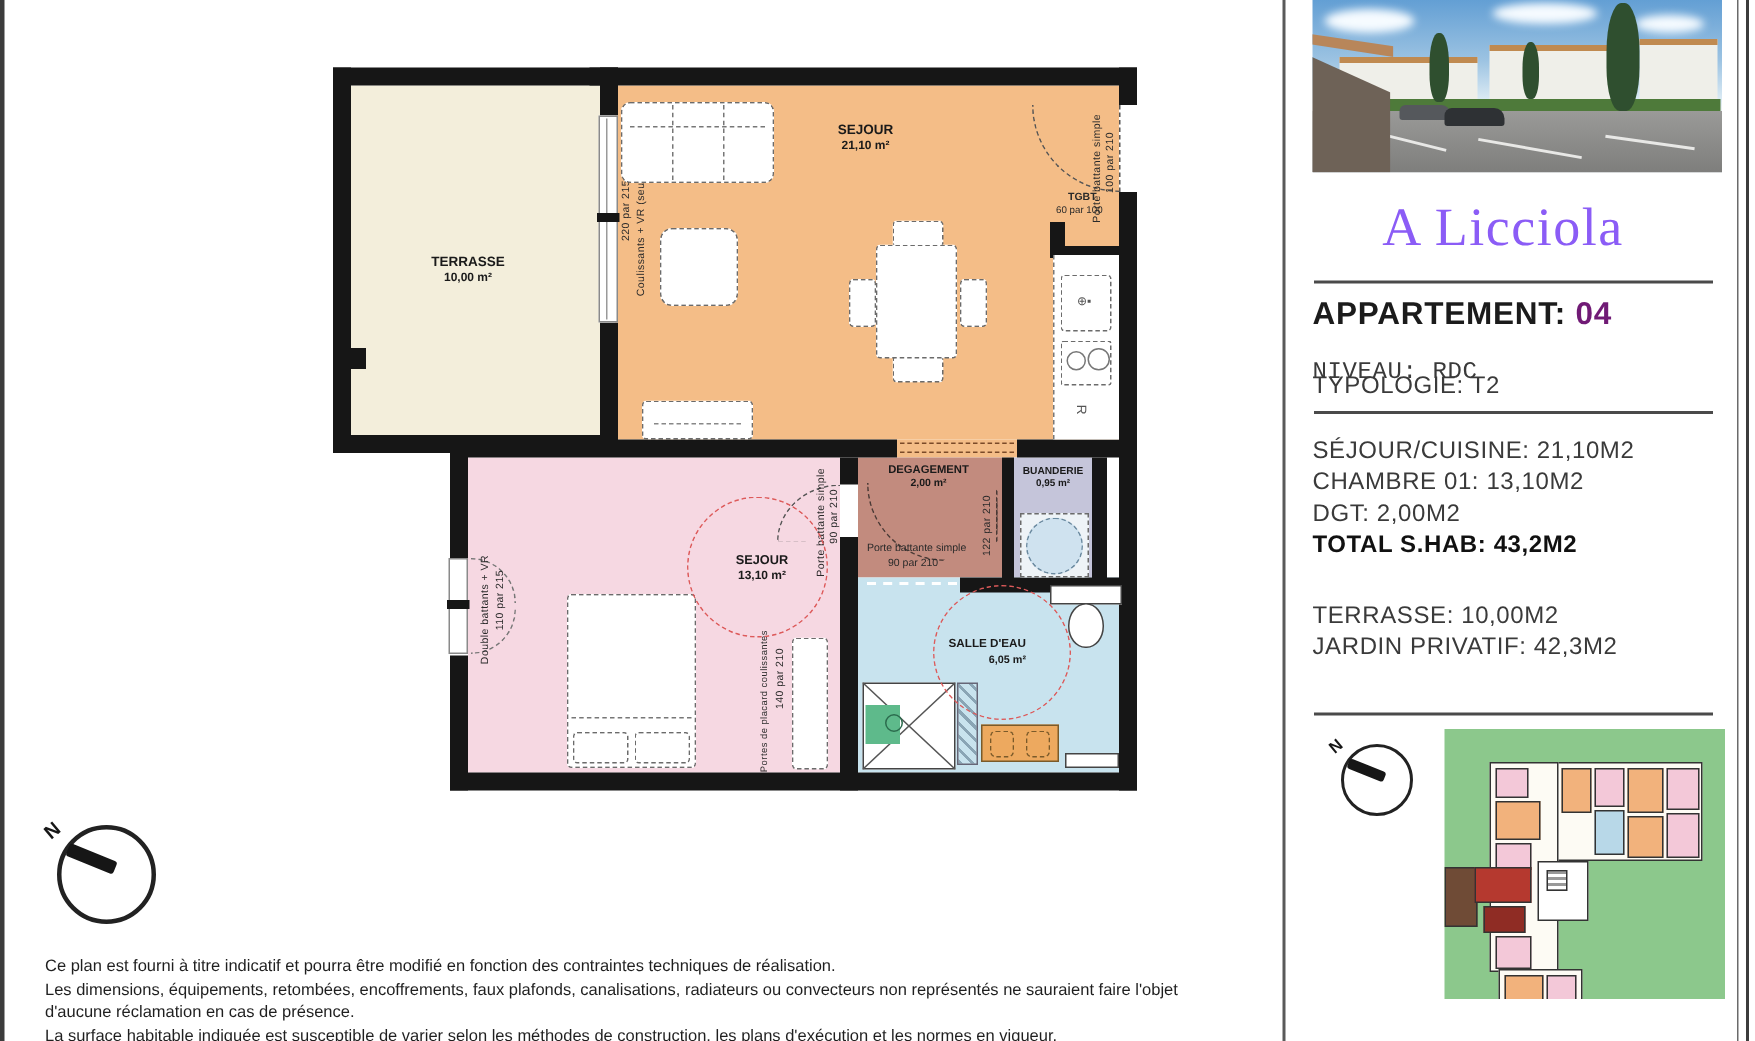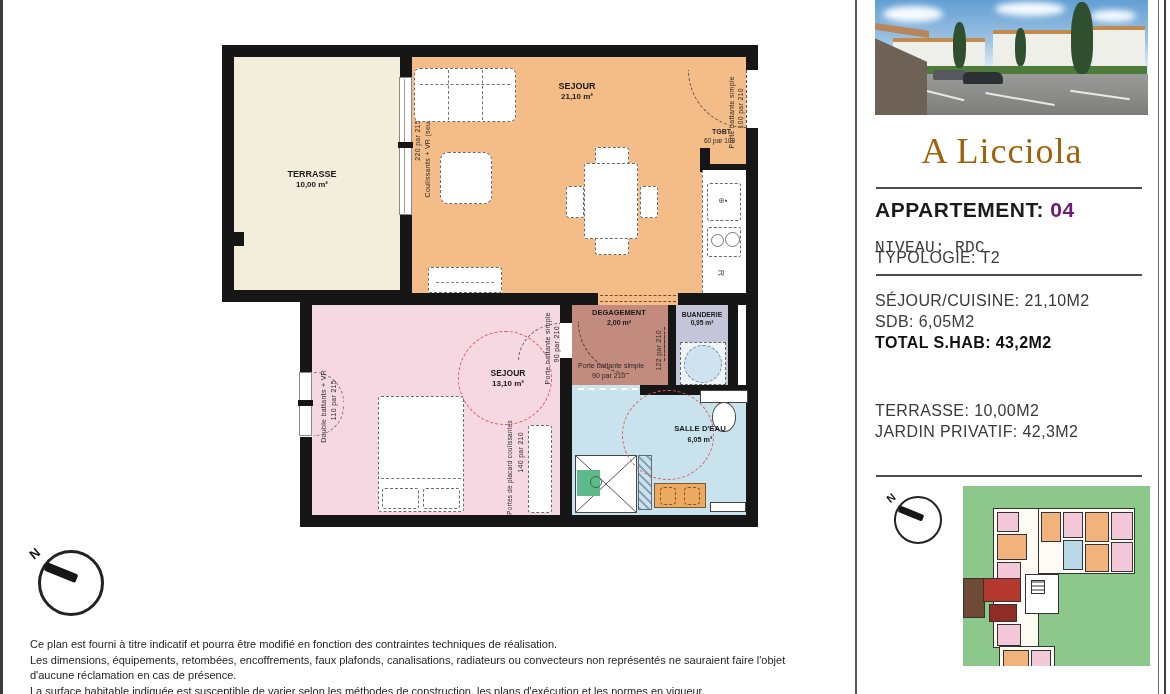--- a/index.html
+++ b/index.html
@@ -171,21 +171,21 @@
       <div class="area" style="font-size:8px;">13,10 m²</div>
     </div>
     <div class="room-label" style="left:574px;top:308px;width:90px;font-size:7.5px;">
       <div>DEGAGEMENT</div>
       <div class="area" style="font-size:7px;">2,00 m²</div>
     </div>
     <div class="room-label" style="left:672px;top:310px;width:60px;font-size:6.8px;">
       <div>BUANDERIE</div>
       <div class="area" style="font-size:6.6px;">0,95 m²</div>
     </div>
-    <div class="room-label" style="left:654px;top:424px;width:92px;font-size:7.8px;">
+    <div class="room-label" style="left:592px;top:424px;width:92px;font-size:7.8px;text-align:right;">
       <div>SALLE D'EAU</div>
       <div class="area" style="font-size:7.2px;">6,05 m²</div>
     </div>
 
     <div class="compass-circle" style="left:38px;top:550px;width:60px;height:60px;"></div>
     <div class="needle" style="left:44px;top:568px;width:34px;height:9px;transform:rotate(22deg);border-radius:2px;"></div>
     <div class="nlabel" style="left:30px;top:546px;font-size:13px;">N</div>
   </div>
 
   <div class="abs" style="left:30px;top:637px;width:800px;">
@@ -212,36 +212,37 @@
       <div class="asphalt" style="left:0;top:74px;width:273px;height:41px;"></div>
       <div class="pline" style="left:30px;top:92px;width:60px;transform:rotate(14deg);"></div>
       <div class="pline" style="left:110px;top:98px;width:70px;transform:rotate(10deg);"></div>
       <div class="pline" style="left:195px;top:94px;width:60px;transform:rotate(8deg);"></div>
       <div class="abs" style="left:58px;top:70px;width:34px;height:10px;background:#55585c;border-radius:4px 6px 2px 2px;"></div>
       <div class="abs" style="left:88px;top:72px;width:40px;height:12px;background:#2e3134;border-radius:5px 7px 2px 2px;"></div>
       <div class="abs" style="left:-6px;top:18px;width:58px;height:97px;background:#6e6257;clip-path:polygon(0 18%,100% 45%,100% 100%,0 100%);"></div>
       <div class="abs" style="left:-6px;top:22px;width:60px;height:16px;background:#b8865a;clip-path:polygon(0 0,100% 55%,100% 100%,0 42%);"></div>
     </div>
 
-    <div class="abs" style="left:0;top:130px;width:292px;text-align:center;font-family:'Liberation Serif','DejaVu Serif',serif;font-size:36px;color:#a16207;letter-spacing:1px;">A Licciola</div>
+    <div class="abs" style="left:0;top:130px;width:292px;text-align:center;font-family:'Liberation Serif','DejaVu Serif',serif;font-size:36px;color:#8b5cf6;letter-spacing:1px;">A Licciola</div>
 
     <div class="hr" style="left:20px;top:187px;width:266px;"></div>
 
     <div class="abs" style="left:19px;top:198px;font-size:21px;font-weight:bold;letter-spacing:0.5px;color:#1b1b1b;">
       <span>APPARTEMENT:</span>
       <span style="color:#701a75;">04</span>
     </div>
     <div class="abs panel-line" style="left:19px;top:238px;font-family:Liberation Mono, monospace;">NIVEAU: RDC</div>
     <div class="abs panel-line" style="left:19px;top:247px;">TYPOLOGIE: T2</div>
 
     <div class="hr" style="left:20px;top:274px;width:266px;"></div>
 
     <div class="abs" style="left:19px;top:290px;">
       <div class="panel-line">SÉJOUR/CUISINE: 21,10M2</div>
-      <div class="panel-line">SDB: 6,05M2</div>
+      <div class="panel-line">CHAMBRE 01: 13,10M2</div>
+      <div class="panel-line">DGT: 2,00M2</div>
       <div class="panel-line" style="font-weight:bold;color:#111;">TOTAL S.HAB: 43,2M2</div>
     </div>
     <div class="abs" style="left:19px;top:400px;">
       <div class="panel-line">TERRASSE: 10,00M2</div>
       <div class="panel-line">JARDIN PRIVATIF: 42,3M2</div>
     </div>
 
     <div class="hr" style="left:20px;top:475px;width:266px;"></div>
 
     <div class="compass-circle" style="left:38px;top:496px;width:44px;height:44px;border-width:2.5px;"></div>

